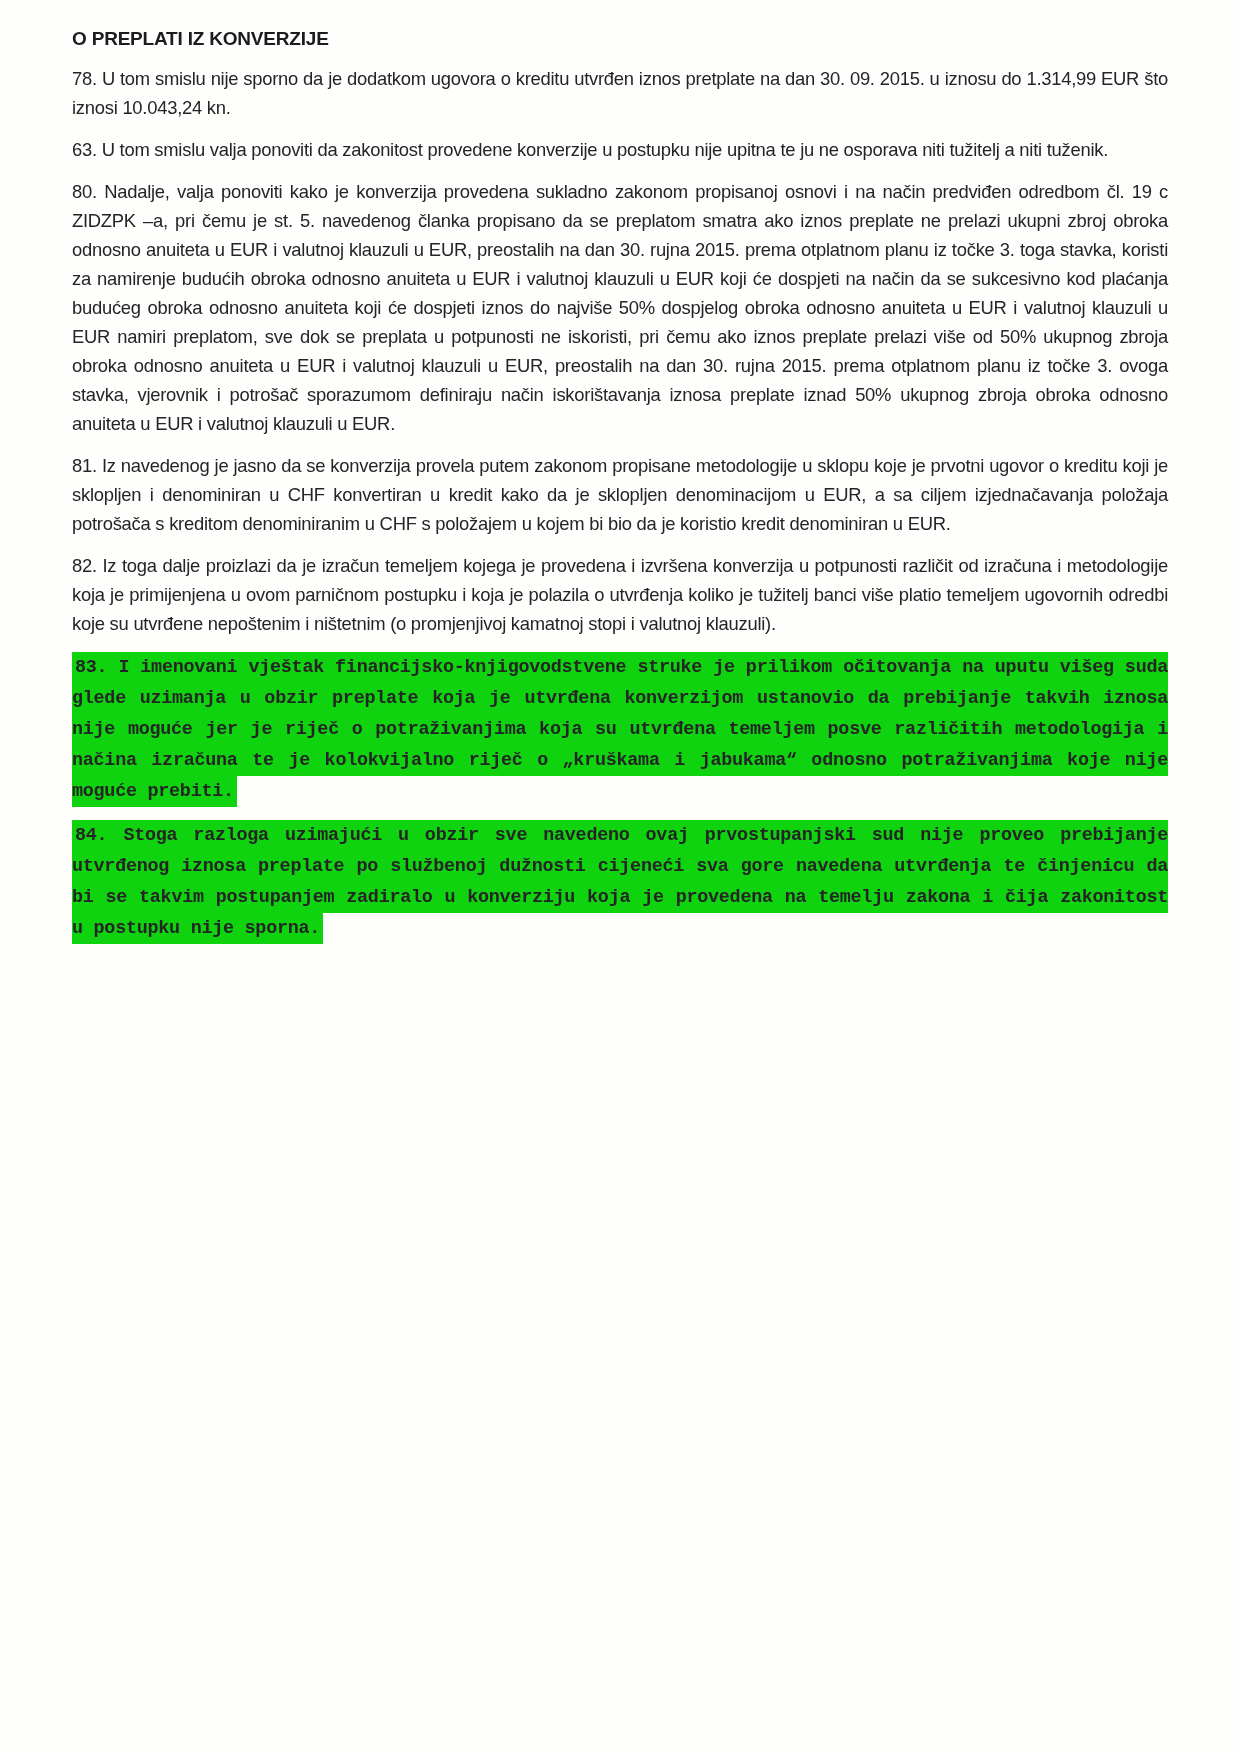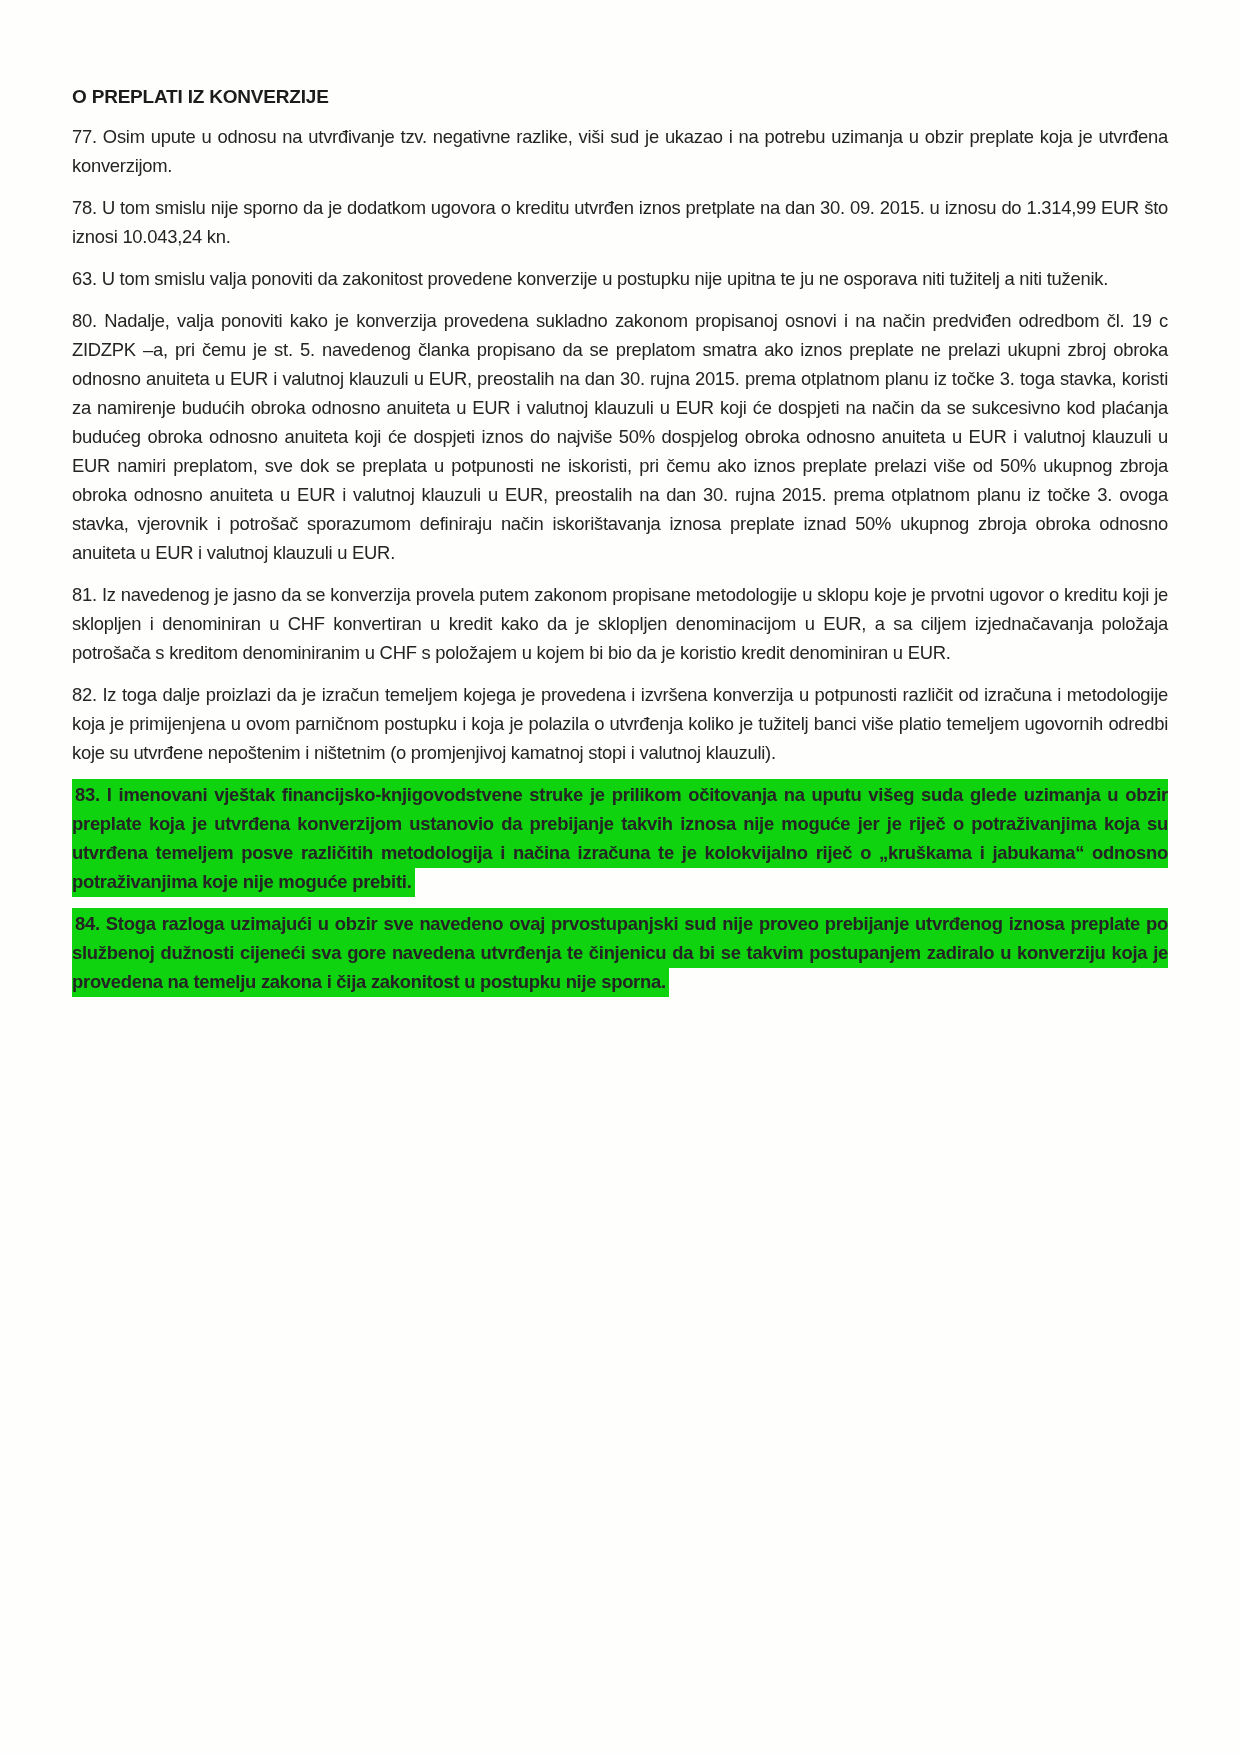--- a/index.html
+++ b/index.html
@@ -13,21 +13,21 @@
     height: 1754px;
     font-family: "Liberation Sans", "DejaVu Sans", sans-serif;
     color: #212121;
     position: relative;
     overflow: hidden;
   }
   .page {
     box-sizing: border-box;
     width: 1240px;
     height: 1754px;
-    padding: 86px 72px 60px 72px;
+    padding: 28px 72px 60px 72px;
     background: #fefefd;
   }
   .heading {
     font-size: 19px;
     font-weight: bold;
     letter-spacing: -0.2px;
     margin: 0 0 14px 0;
     color: #1c1c1c;
   }
   .para {
@@ -39,29 +39,29 @@
     color: #242424;
   }
   .para.hl {
     font-weight: bold;
   }
   .mark {
     background-color: var(--hl, #0fd30f);
     padding: 5px 3px;
     -webkit-box-decoration-break: slice;
     box-decoration-break: slice;
+    font-family: Liberation Mono, monospace;
   }
 </style>
 </head>
 <body>
 
 <div class="page">
   <h1 class="heading">O PREPLATI IZ KONVERZIJE</h1>
 
-  <p class="para">77. Osim upute u odnosu na utvrđivanje tzv. negativne razlike, viši sud je ukazao i na potrebu uzimanja u obzir preplate koja je utvrđena konverzijom.</p>
   <p class="para">78. U tom smislu nije sporno da je dodatkom ugovora o kreditu utvrđen iznos pretplate na dan 30. 09. 2015. u iznosu do 1.314,99 EUR što iznosi 10.043,24 kn.</p>
   <p class="para">63. U tom smislu valja ponoviti da zakonitost provedene konverzije u postupku nije upitna te ju ne osporava niti tužitelj a niti tuženik.</p>
   <p class="para">80. Nadalje, valja ponoviti kako je konverzija provedena sukladno zakonom propisanoj osnovi i na način predviđen odredbom čl. 19 c ZIDZPK –a, pri čemu je st. 5. navedenog članka propisano da se preplatom smatra ako iznos preplate ne prelazi ukupni zbroj obroka odnosno anuiteta u EUR i valutnoj klauzuli u EUR, preostalih na dan 30. rujna 2015. prema otplatnom planu iz točke 3. toga stavka, koristi za namirenje budućih obroka odnosno anuiteta u EUR i valutnoj klauzuli u EUR koji će dospjeti na način da se sukcesivno kod plaćanja budućeg obroka odnosno anuiteta koji će dospjeti iznos do najviše 50% dospjelog obroka odnosno anuiteta u EUR i valutnoj klauzuli u EUR namiri preplatom, sve dok se preplata u potpunosti ne iskoristi, pri čemu ako iznos preplate prelazi više od 50% ukupnog zbroja obroka odnosno anuiteta u EUR i valutnoj klauzuli u EUR, preostalih na dan 30. rujna 2015. prema otplatnom planu iz točke 3. ovoga stavka, vjerovnik i potrošač sporazumom definiraju način iskorištavanja iznosa preplate iznad 50% ukupnog zbroja obroka odnosno anuiteta u EUR i valutnoj klauzuli u EUR.</p>
   <p class="para">81. Iz navedenog je jasno da se konverzija provela putem zakonom propisane metodologije u sklopu koje je prvotni ugovor o kreditu koji je sklopljen i denominiran u CHF konvertiran u kredit kako da je sklopljen denominacijom u EUR, a sa ciljem izjednačavanja položaja potrošača s kreditom denominiranim u CHF s položajem u kojem bi bio da je koristio kredit denominiran u EUR.</p>
   <p class="para">82. Iz toga dalje proizlazi da je izračun temeljem kojega je provedena i izvršena konverzija u potpunosti različit od izračuna i metodologije koja je primijenjena u ovom parničnom postupku i koja je polazila o utvrđenja koliko je tužitelj banci više platio temeljem ugovornih odredbi koje su utvrđene nepoštenim i ništetnim (o promjenjivoj kamatnoj stopi i valutnoj klauzuli).</p>
 
   <p class="para hl"><span class="mark">83. I imenovani vještak financijsko-knjigovodstvene struke je prilikom očitovanja na uputu višeg suda glede uzimanja u obzir preplate koja je utvrđena konverzijom ustanovio da prebijanje takvih iznosa nije moguće jer je riječ o potraživanjima koja su utvrđena temeljem posve različitih metodologija i načina izračuna te je kolokvijalno riječ o „kruškama i jabukama“ odnosno potraživanjima koje nije moguće prebiti.</span></p>
 
   <p class="para hl"><span class="mark">84. Stoga razloga uzimajući u obzir sve navedeno ovaj prvostupanjski sud nije proveo prebijanje utvrđenog iznosa preplate po službenoj dužnosti cijeneći sva gore navedena utvrđenja te činjenicu da bi se takvim postupanjem zadiralo u konverziju koja je provedena na temelju zakona i čija zakonitost u postupku nije sporna.</span></p>
 </div>

